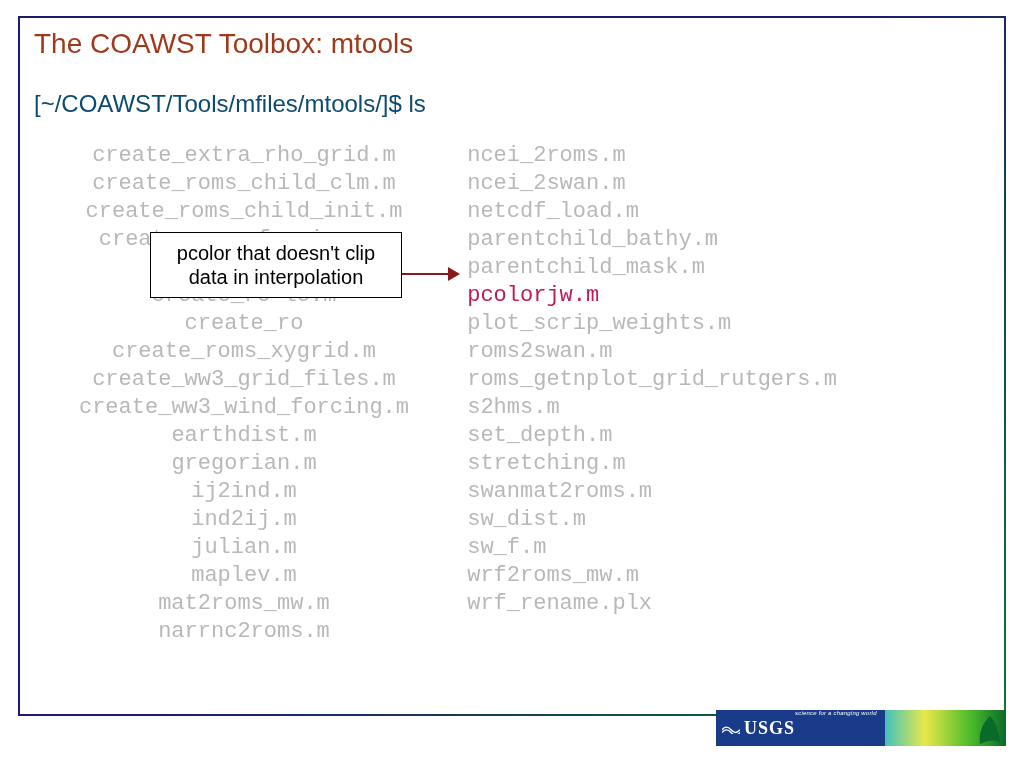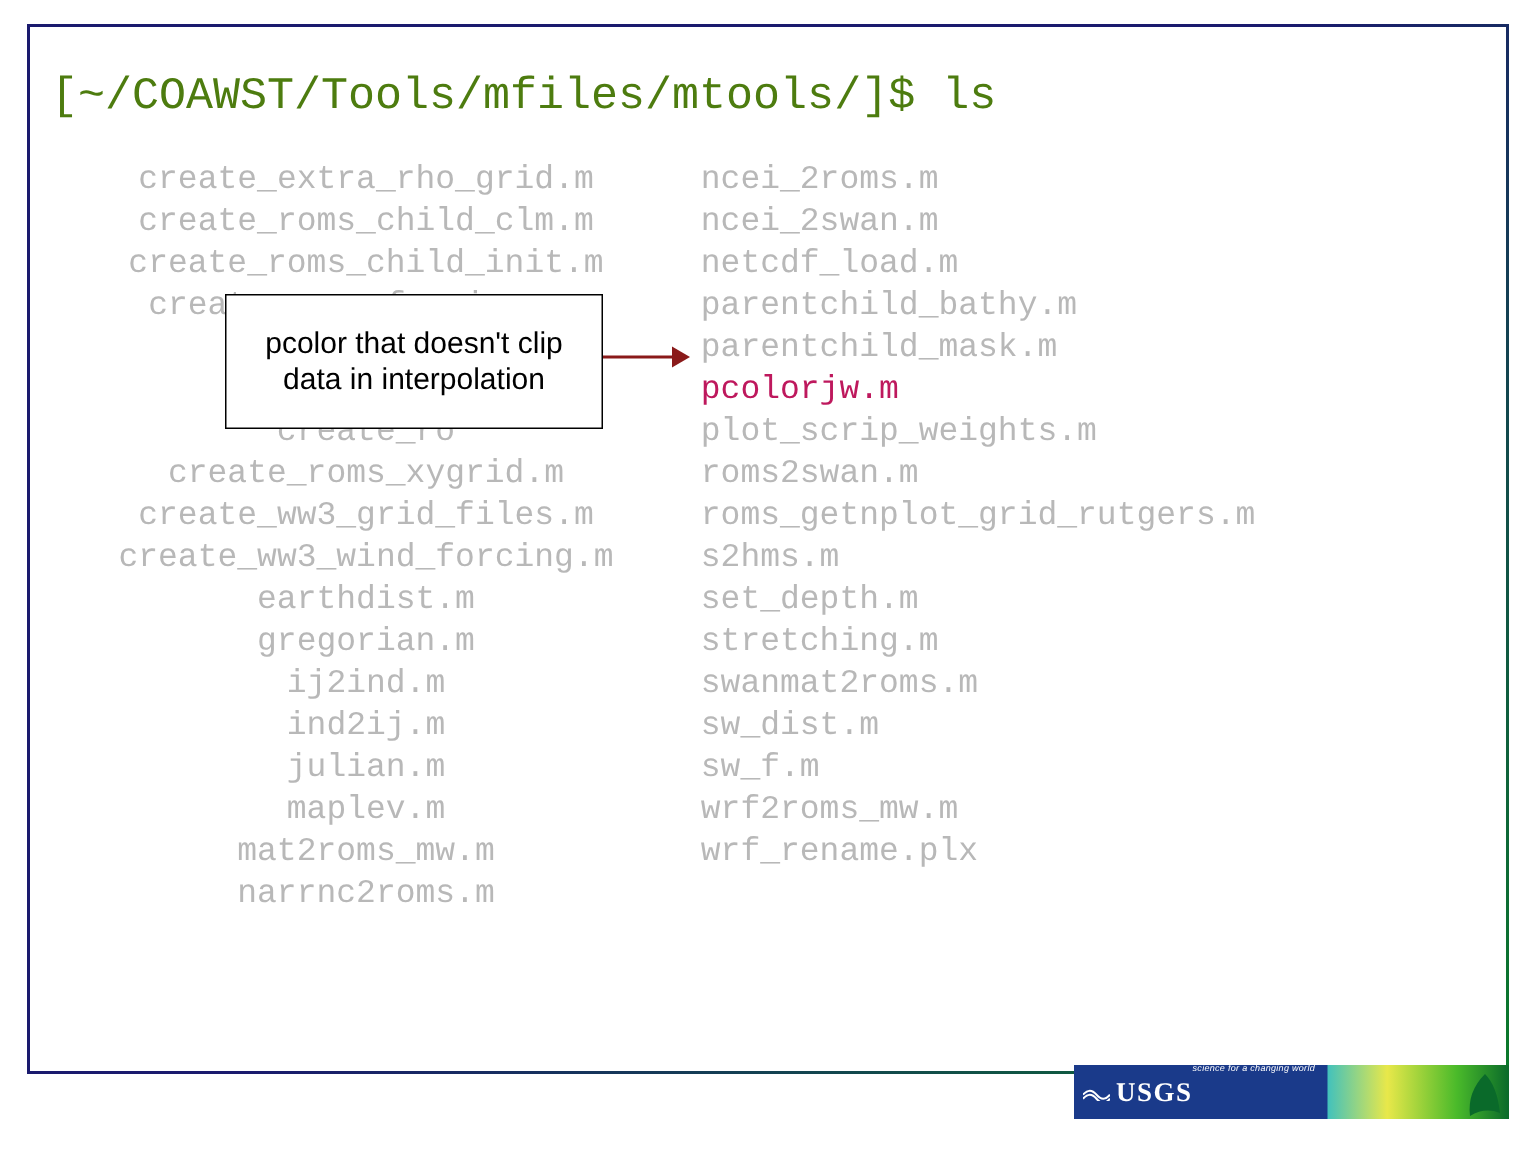--- a/index.html
+++ b/index.html
@@ -23,23 +23,23 @@
     box-sizing: border-box;
     background: #fff;
   }
   .title {
     font-size: 28px;
     color: #9e3a1a;
     padding: 10px 0 0 14px;
     font-weight: 400;
   }
   .prompt {
-    font-family: Liberation Mono, monospace;
-    font-size: 30px;
-    color: #4d7c0f;
+    font-family: Liberation Sans, sans-serif;
+    font-size: 24px;
+    color: #0c4a6e;
     padding: 30px 0 0 14px;
   }
   .listing {
     position: relative;
     padding: 24px 0 0 14px;
     font-family: "Courier New", monospace;
     font-size: 22px;
     line-height: 28px;
     color: #b8b8b8;
   }
@@ -51,21 +51,21 @@
   .col2 { width: 500px; }
   .row { white-space: nowrap; height: 28px; }
   .hl { color: #be185d; }
   .callout {
     position: absolute;
     left: 130px;
     top: 114px;
     width: 230px;
     background: #fff;
     border: 1.5px solid #000;
-    padding: 20px 10px;
+    padding: 8px 10px;
     font-family: "Segoe UI", Arial, sans-serif;
     font-size: 20px;
     color: #000;
     text-align: center;
     line-height: 24px;
     z-index: 5;
   }
   .arrow-line {
     position: absolute;
     left: 360px;
@@ -127,20 +127,21 @@
     right: 2px;
     bottom: 0;
     width: 28px;
     height: 34px;
   }
 </style>
 </head>
 <body>
 
 <div class="slide">
+  <div class="title">The COAWST Toolbox: mtools</div>
   <div class="prompt">[~/COAWST/Tools/mfiles/mtools/]$ ls</div>
 
   <div class="listing">
     <div class="col col1" id="col1"><div class="row">create_extra_rho_grid.m</div><div class="row">create_roms_child_clm.m</div><div class="row">create_roms_child_init.m</div><div class="row">create_roms_forcings.m</div><div class="row">create_ro</div><div class="row">create_ro                le.m</div><div class="row">create_ro</div><div class="row">create_roms_xygrid.m</div><div class="row">create_ww3_grid_files.m</div><div class="row">create_ww3_wind_forcing.m</div><div class="row">earthdist.m</div><div class="row">gregorian.m</div><div class="row">ij2ind.m</div><div class="row">ind2ij.m</div><div class="row">julian.m</div><div class="row">maplev.m</div><div class="row">mat2roms_mw.m</div><div class="row">narrnc2roms.m</div></div>
     <div class="col col2" id="col2"><div class="row">ncei_2roms.m</div><div class="row">ncei_2swan.m</div><div class="row">netcdf_load.m</div><div class="row">parentchild_bathy.m</div><div class="row">parentchild_mask.m</div><div class="row hl">pcolorjw.m</div><div class="row">plot_scrip_weights.m</div><div class="row">roms2swan.m</div><div class="row">roms_getnplot_grid_rutgers.m</div><div class="row">s2hms.m</div><div class="row">set_depth.m</div><div class="row">stretching.m</div><div class="row">swanmat2roms.m</div><div class="row">sw_dist.m</div><div class="row">sw_f.m</div><div class="row">wrf2roms_mw.m</div><div class="row">wrf_rename.plx</div></div>
 
     <div class="arrow-line"></div>
     <div class="arrow-head"></div>
     <div class="callout">pcolor that doesn't clip data in interpolation</div>
   </div>

